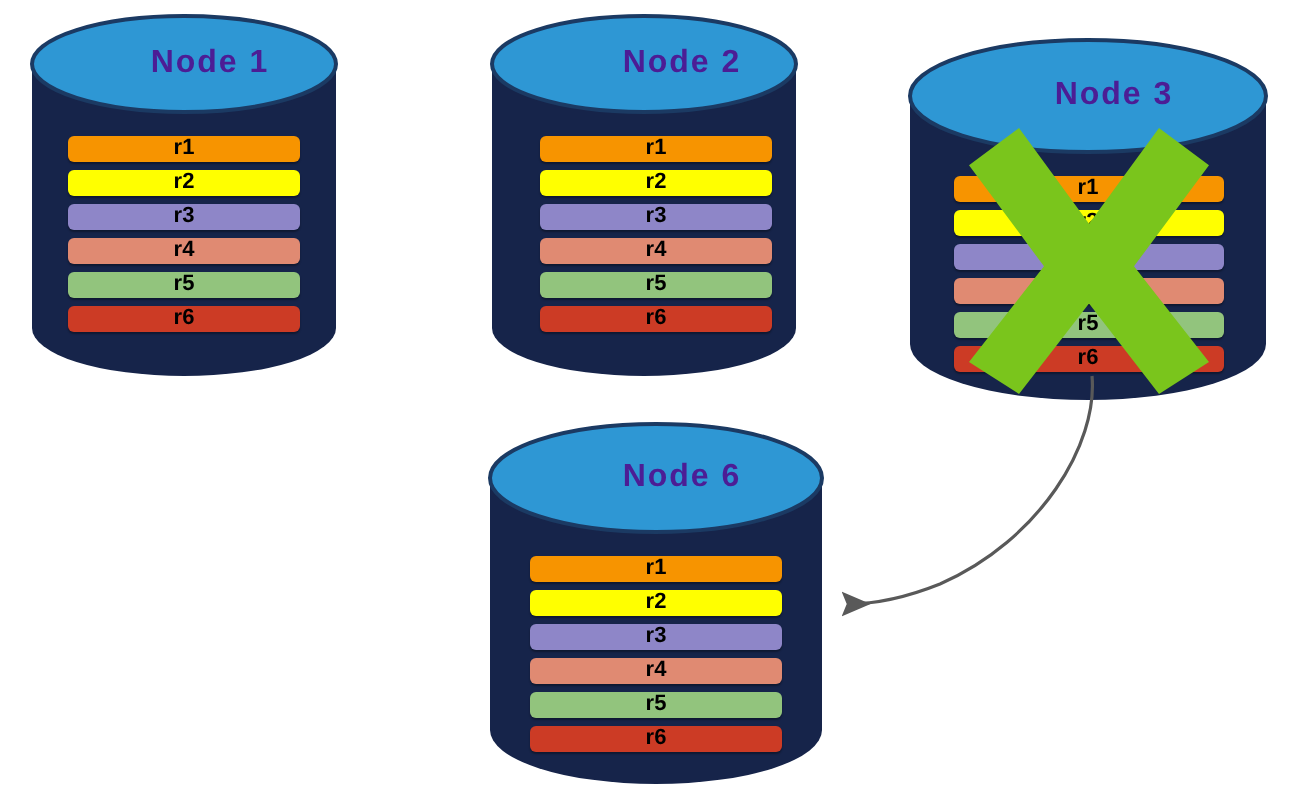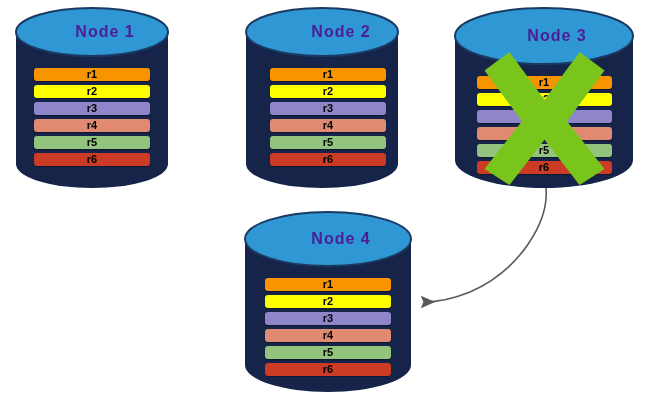--- a/index.html
+++ b/index.html
@@ -126,21 +126,21 @@
           <span class="row-label">r4</span>
         </div>
         <div class="row-bar" style="background: rgb(146, 196, 125); width: 116px;">
           <span class="row-label">r5</span>
         </div>
         <div class="row-bar" style="background: rgb(204, 59, 37); width: 116px;">
           <span class="row-label">r6</span>
         </div>
       </div>
     </div>
-    <div class="node" style="left: 455px; top: 8px; width: 178px; height: 180px;">
+    <div class="node" style="left: 455px; top: 20px; width: 178px; height: 180px;">
       <svg width="178" height="180" viewBox="0 0 178 180">
         <path d="M0,28 L0,152 A89,28 0 0 0 178,152 L178,28 Z" fill="#16244a"></path>
         <ellipse cx="89" cy="28" rx="89" ry="28" fill="#2e97d4" stroke="#1b3a63" stroke-width="2"></ellipse>
       </svg>
       <div class="node-title" style="top: 19px;">Node 3</div>
       <div class="rows" style="top: 68px;">
         <div class="row-bar" style="background: rgb(247, 148, 0); width: 135px;">
           <span class="row-label">r1</span>
         </div>
         <div class="row-bar" style="background: rgb(255, 255, 0); width: 135px;">
@@ -161,21 +161,21 @@
       </div>
       <svg class="cross" width="125" height="133" viewBox="0 0 100 100" preserveAspectRatio="none" style="left: 27px; top: 44px;">
         <path d="M2,14 L22,0 L50,36 L78,0 L98,14 L68,52 L98,88 L78,100 L50,66 L22,100 L2,88 L32,52 Z" fill="#7ac51c"></path>
       </svg>
     </div>
     <div class="node" style="left: 245px; top: 212px; width: 166px; height: 180px;">
       <svg width="166" height="180" viewBox="0 0 166 180">
         <path d="M0,27 L0,153 A83,27 0 0 0 166,153 L166,27 Z" fill="#16244a"></path>
         <ellipse cx="83" cy="27" rx="83" ry="27" fill="#2e97d4" stroke="#1b3a63" stroke-width="2"></ellipse>
       </svg>
-      <div class="node-title" style="top: 18px;">Node 4</div>
+      <div class="node-title" style="top: 18px;">Node 6</div>
       <div class="rows" style="top: 66px;">
         <div class="row-bar" style="background: rgb(247, 148, 0); width: 126px;">
           <span class="row-label">r1</span>
         </div>
         <div class="row-bar" style="background: rgb(255, 255, 0); width: 126px;">
           <span class="row-label">r2</span>
         </div>
         <div class="row-bar" style="background: rgb(142, 134, 200); width: 126px;">
           <span class="row-label">r3</span>
         </div>

